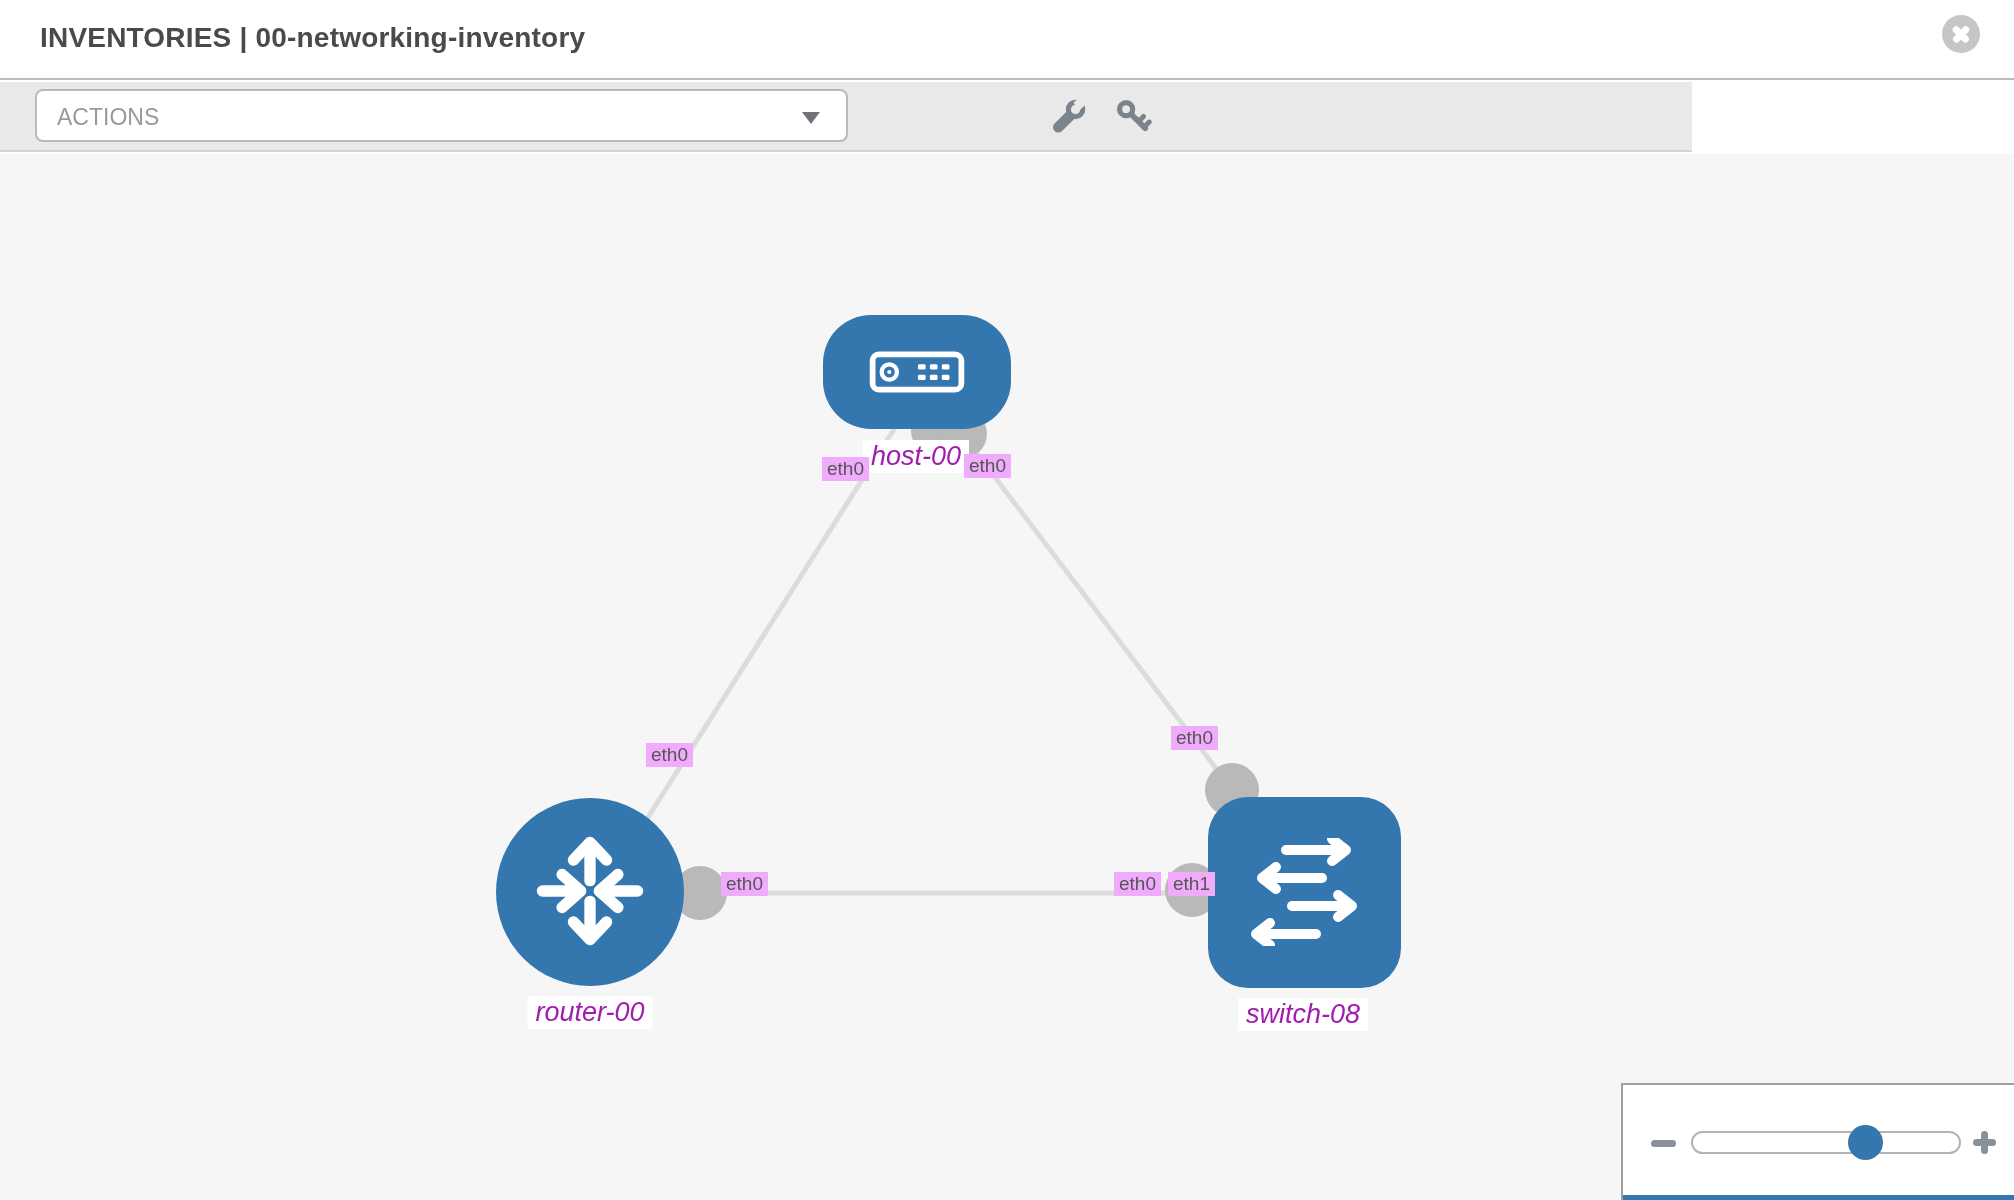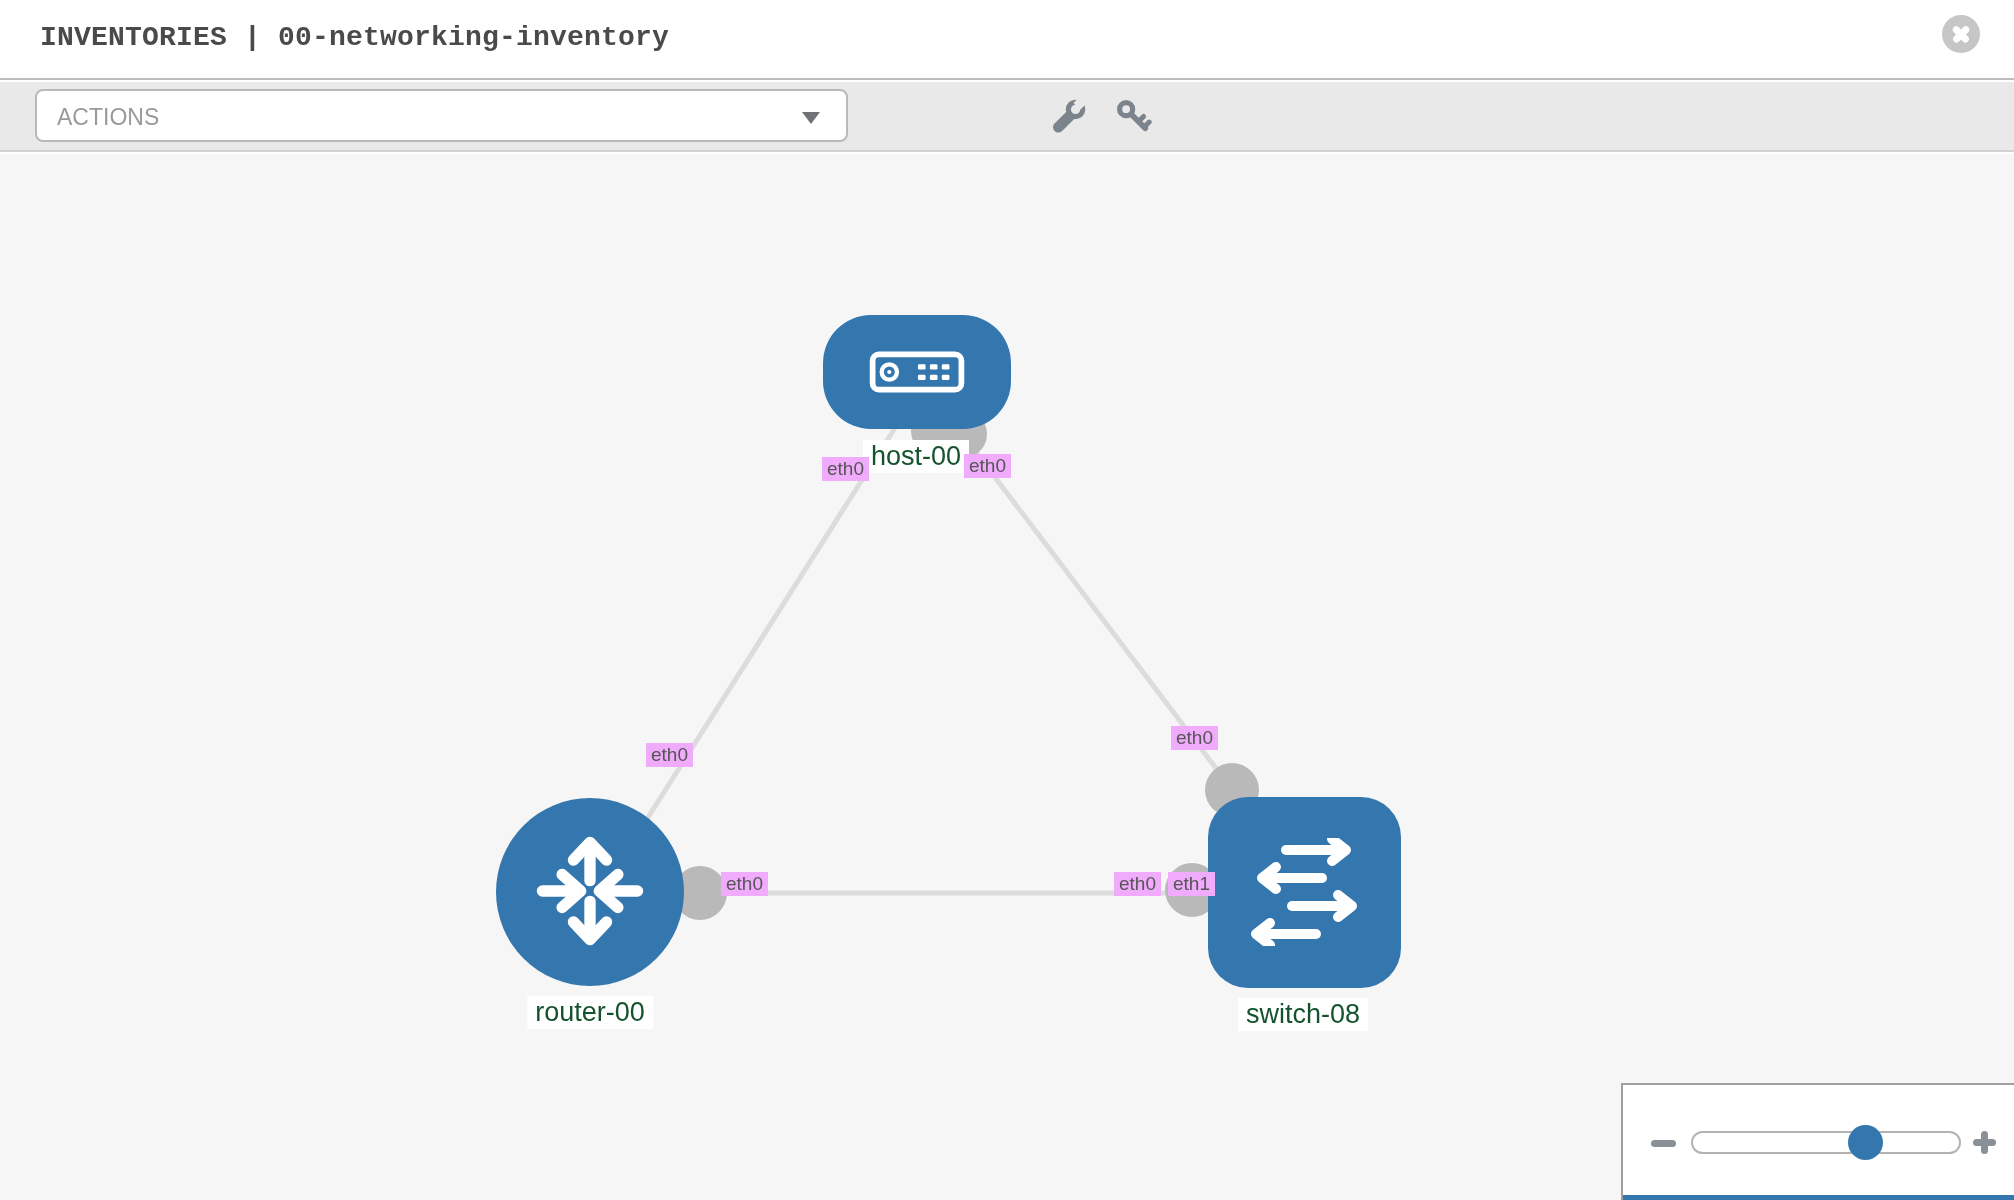--- a/index.html
+++ b/index.html
@@ -7,40 +7,40 @@
   body {
     position: relative;
     font-family: "Liberation Sans", sans-serif;
     background: #ffffff;
     overflow: hidden;
   }
 
   
   .header {
     position: absolute; top: 0; left: 0; width: 2014px; height: 80px;
-    background: #ffffff; border-bottom: 2px solid #bcbcbc; z-index: 50; font-family: Liberation Mono, monospace;
+    background: #ffffff; border-bottom: 2px solid #bcbcbc; z-index: 50;
   }
   .header-title {
     position: absolute; left: 40px; top: 22px;
     font-size: 28px; font-weight: bold; color: #4a4a4a; letter-spacing: 0.2px;
   }
   .close-btn {
     position: absolute; left: 1942px; top: 15px; width: 38px; height: 38px;
     border-radius: 50%; background: #c6c6c6; cursor: pointer;
   }
   .close-btn .bar {
     position: absolute; left: 9px; top: 16px; width: 20px; height: 6.5px;
     border-radius: 3.5px; background: #ffffff;
   }
   .close-btn .bar.a { transform: rotate(45deg); }
   .close-btn .bar.b { transform: rotate(-45deg); }
 
   
   .toolbar {
-    position: absolute; top: 82px; left: 0; width: 2014px; height: 70px;
+    position: absolute; top: 82px; left: 0; width: 1692px; height: 70px;
     background: #e9e9e9; border-bottom: 2px solid #d2d2d2; z-index: 50;
   }
   .select-box {
     position: absolute; top: 7px; height: 53px;
     background: #ffffff; border: 2px solid #b9b9b9; border-radius: 8px;
     cursor: pointer;
   }
   .select-box .sel-label {
     position: absolute; left: 20px; top: 13px;
     font-size: 23px; color: #9a9a9a;
@@ -67,22 +67,22 @@
   .node-host   { left: 823px;  top: 315px; width: 188px; height: 114px; border-radius: 48px; }
   .node-router { left: 496px;  top: 798px; width: 188px; height: 188px; border-radius: 50%; }
   .node-switch { left: 1208px; top: 797px; width: 193px; height: 191px; border-radius: 40px; }
   .node svg { position: absolute; }
   .node-host svg   { left: 46px; top: 36px; }
   .node-router svg { left: 32px; top: 31px; }
   .node-switch svg { left: 37px; top: 41px; }
 
   .node-label {
     position: absolute; z-index: 3; transform: translateX(-50%);
-    background: #ffffff; color: #14532d; font-size: 27px;
-    padding: 1px 8px; white-space: nowrap;
+    background: #ffffff; color: #a21caf; font-size: 27px;
+    padding: 1px 8px; white-space: nowrap; font-style: italic;
   }
   .if-label {
     position: absolute; z-index: 3;
     background: #f0abfc; color: #565656; font-size: 19px;
     padding: 1px 5px; white-space: nowrap;
   }
 
   
   .zoom-panel {
     position: absolute; left: 1621px; top: 1083px; width: 393px; height: 117px;

